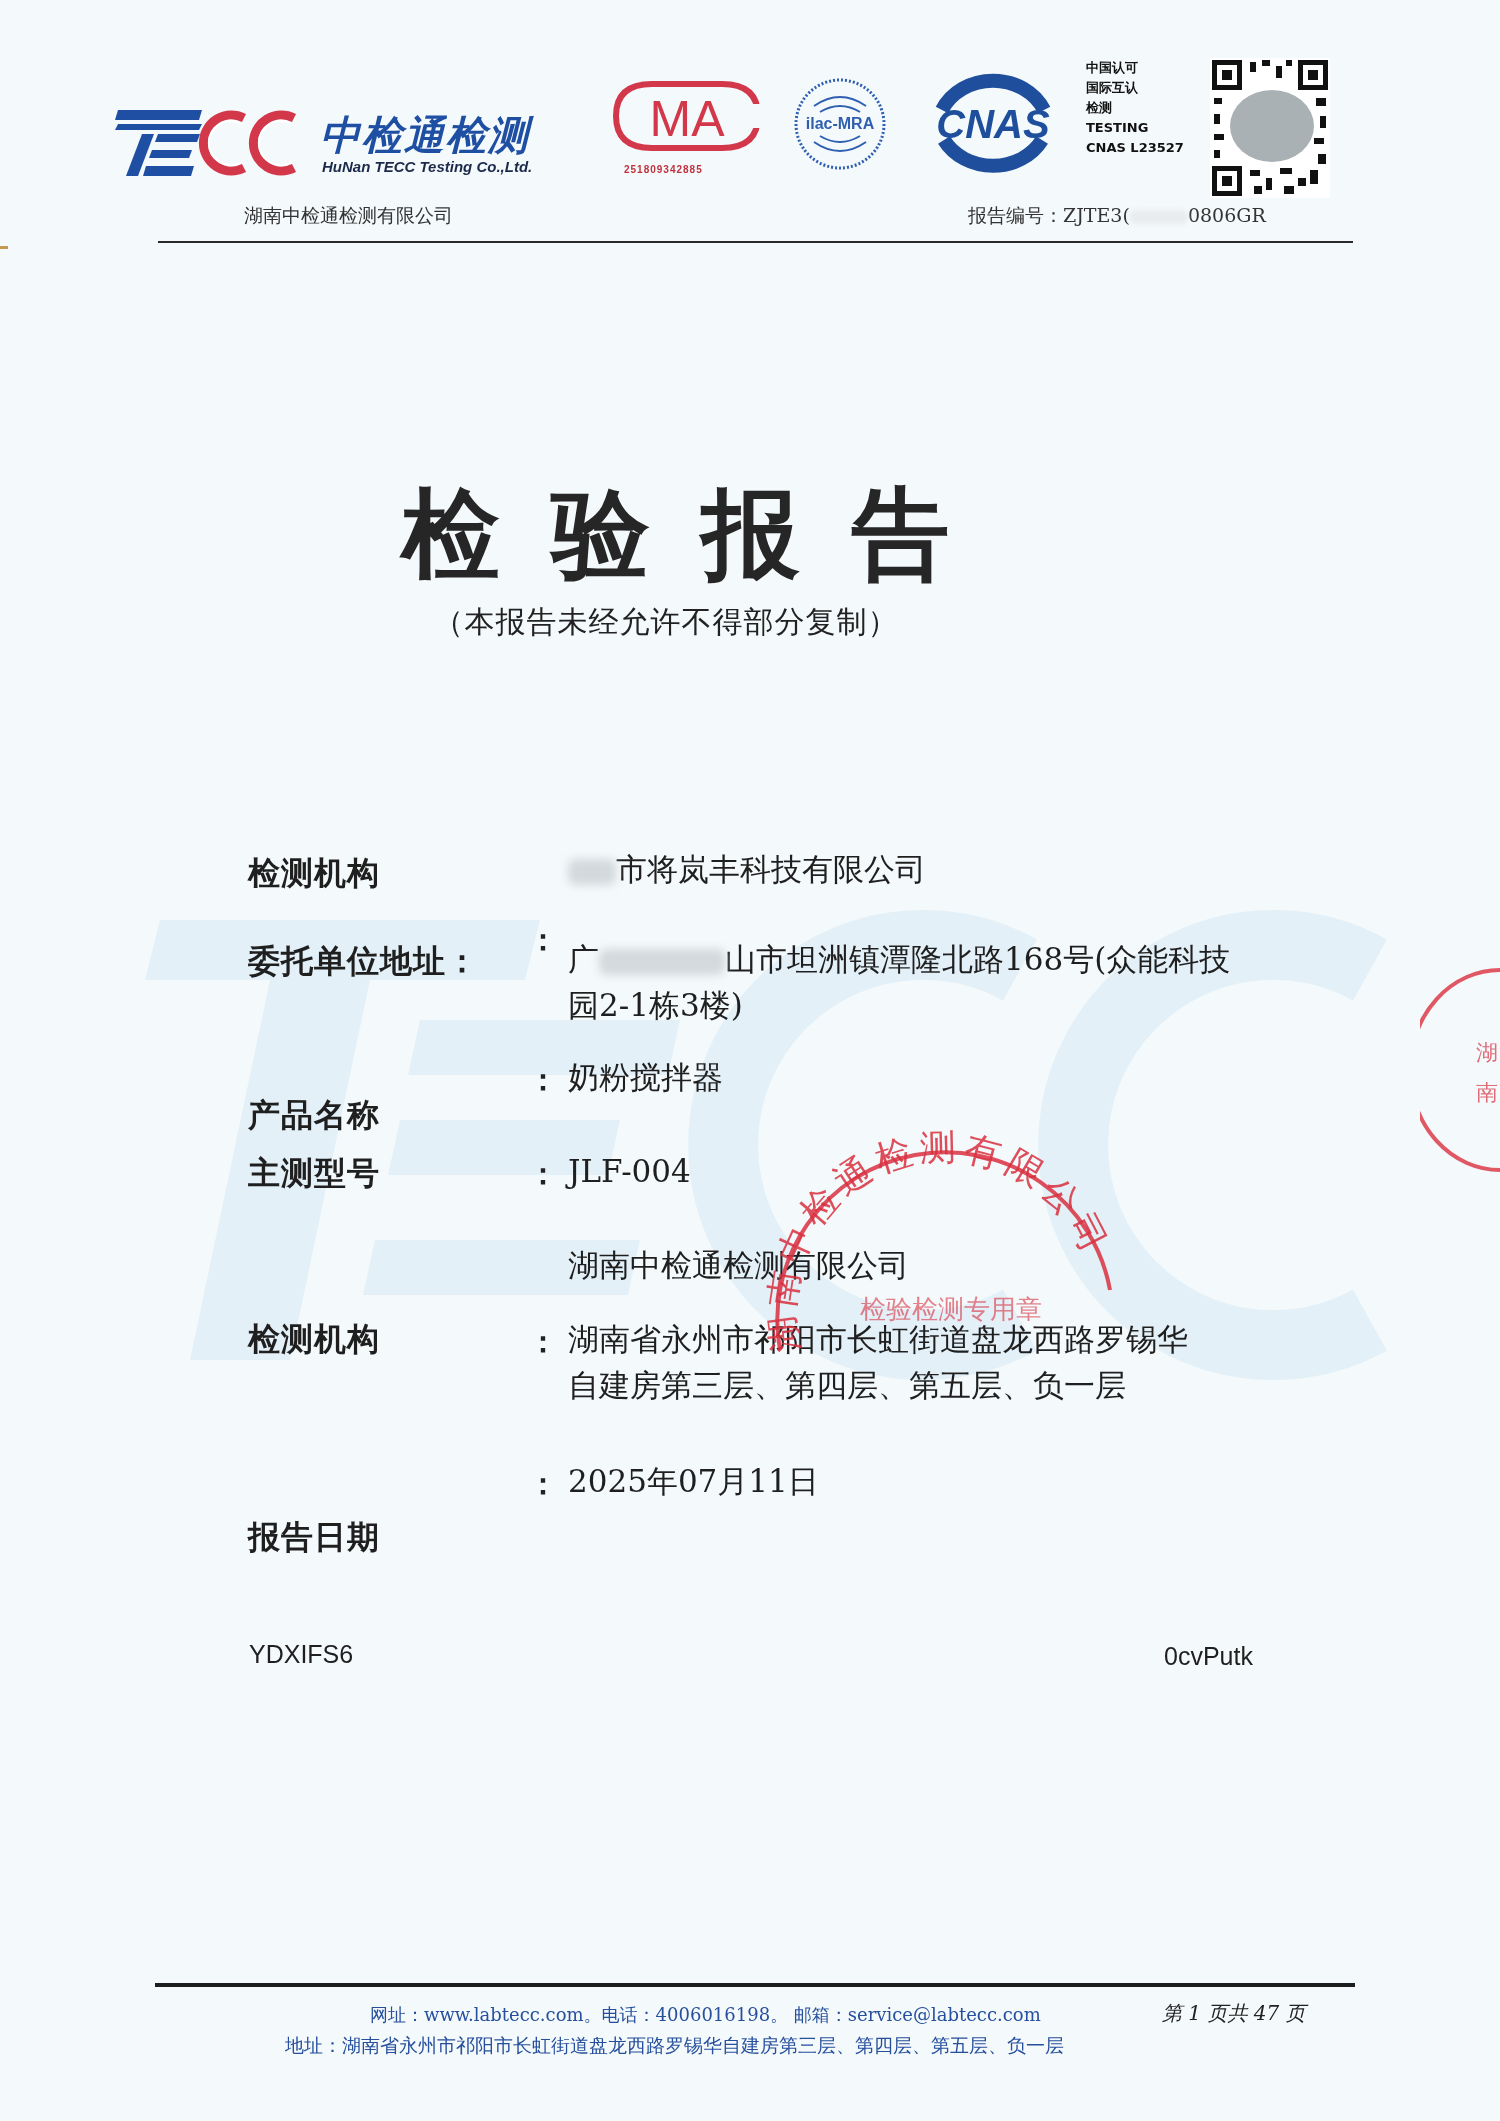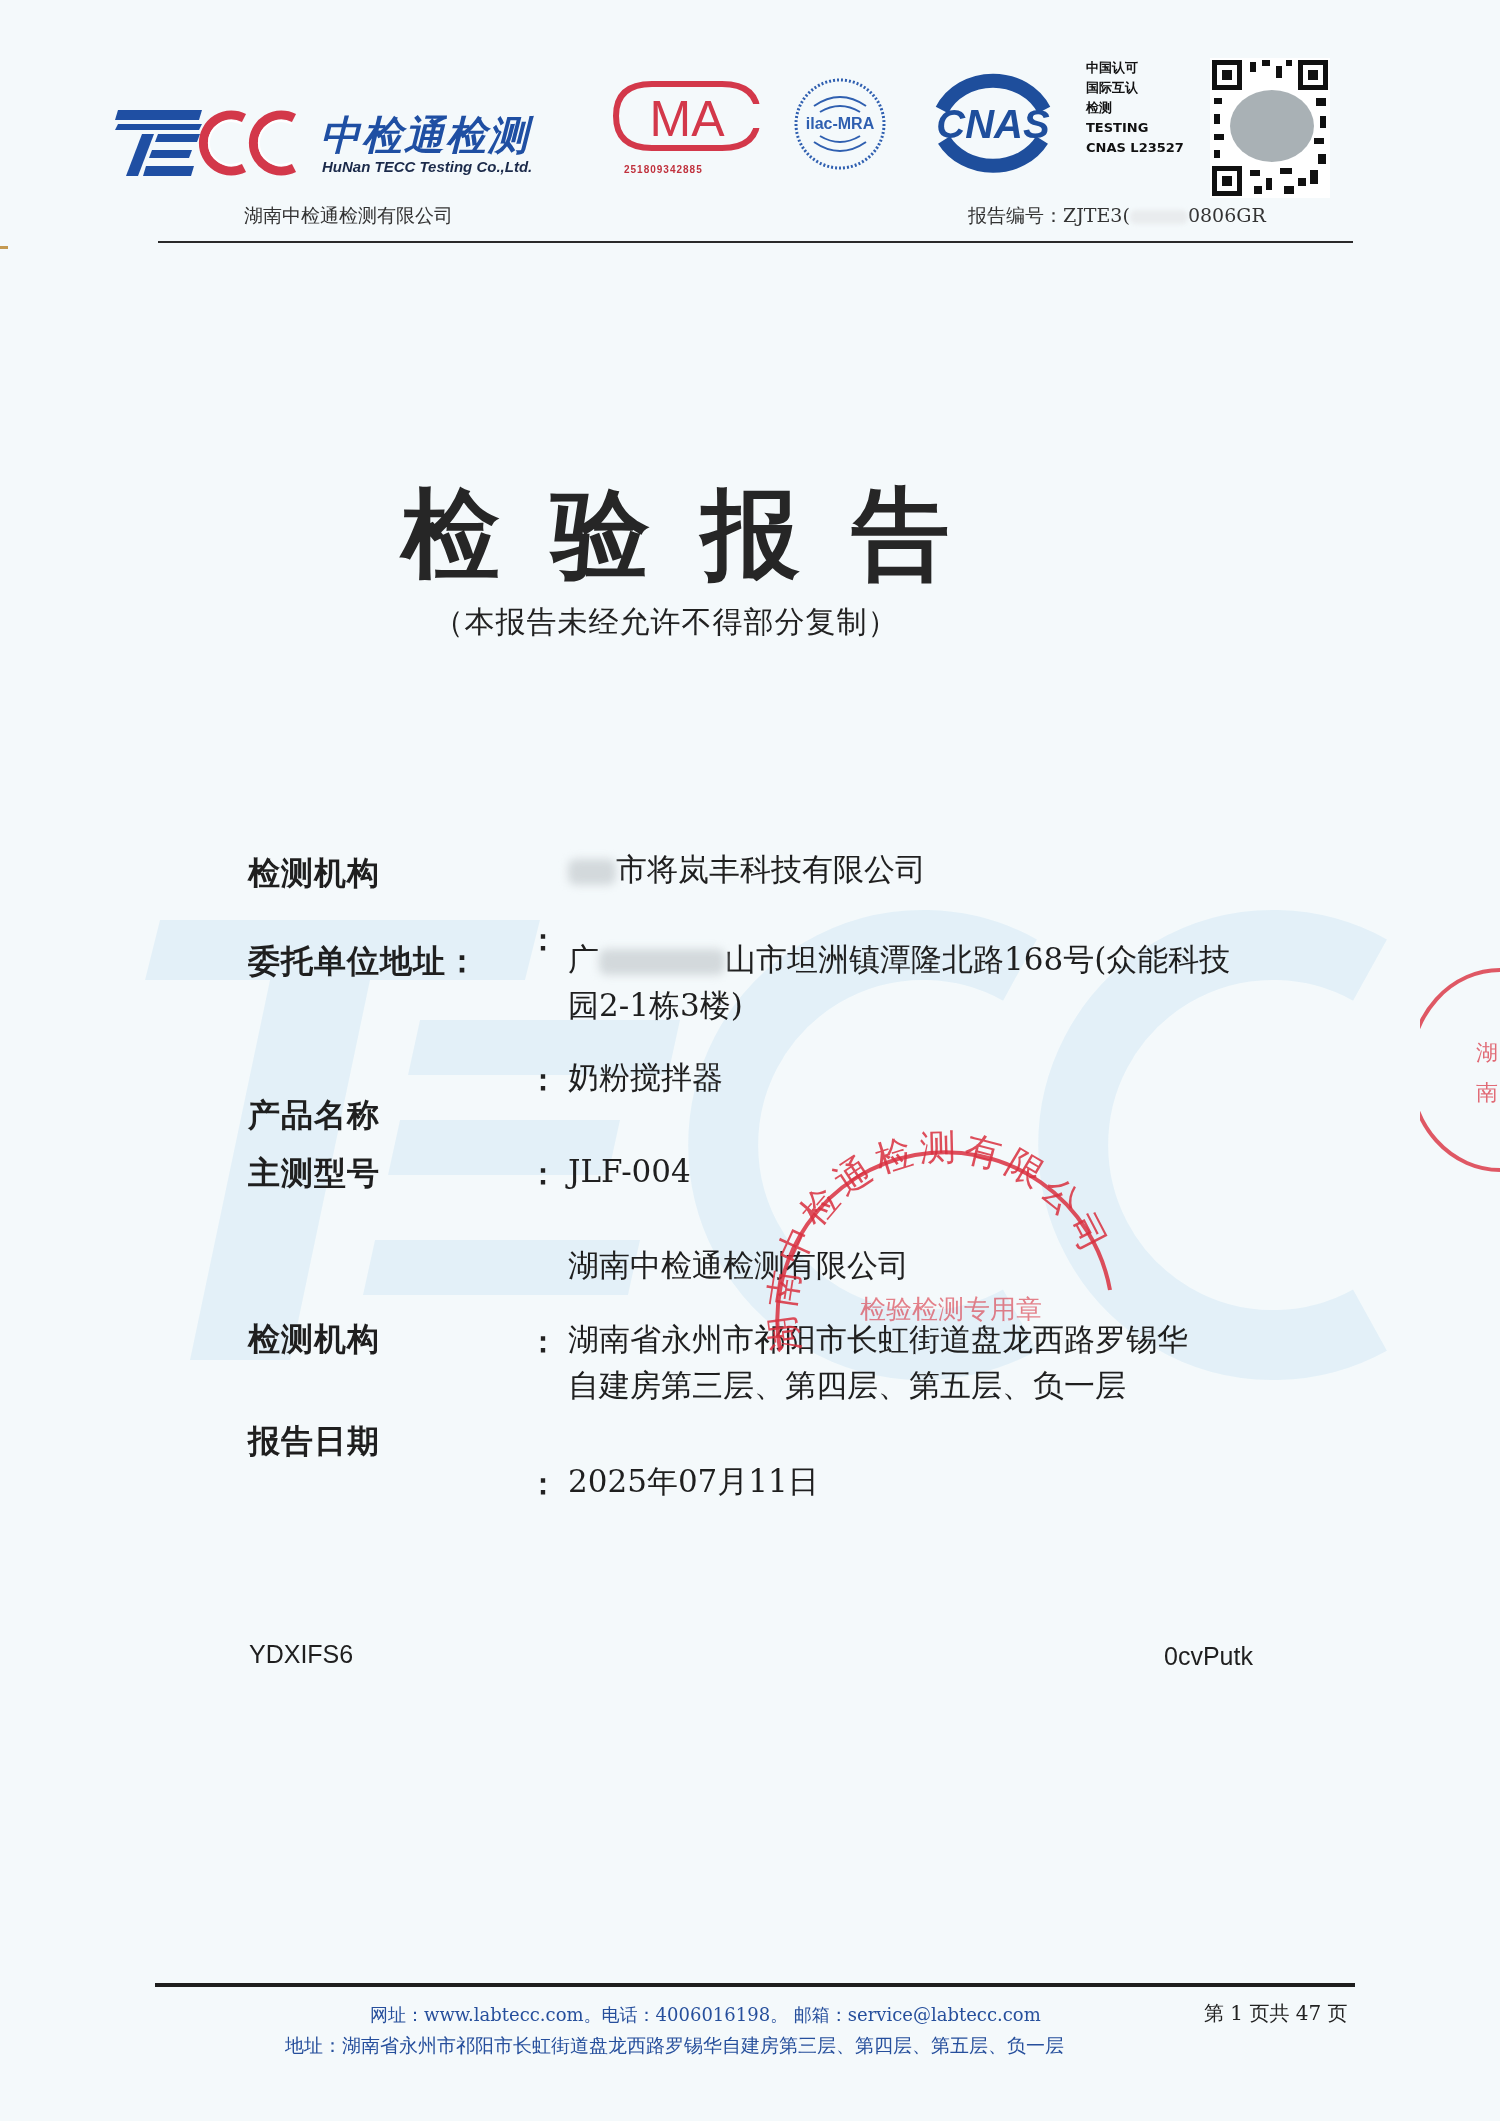--- a/index.html
+++ b/index.html
@@ -95,21 +95,21 @@
     font-size: 25px; color: #1f1f1f;
   }
 
   
   .hr-bottom { position: absolute; left: 155px; top: 1983px; width: 1200px; height: 4px; background: #1e1e1e; }
   .footer-line1 {
     position: absolute; left: 370px; top: 2003px; font-size: 18px; color: #264f9c;
     font-family: "DejaVu Serif", serif;
   }
   .footer-page {
-    position: absolute; left: 1204px; top: 2000px; font-size: 20px; color: #222;
+    position: absolute; left: 1162px; top: 2000px; font-size: 20px; color: #222; font-style: italic;
   }
   .footer-line2 {
     position: absolute; left: 285px; top: 2033px; font-size: 19px; color: #264f9c;
     font-family: "DejaVu Serif", serif;
   }
   .edge-mark { position: absolute; left: 0; top: 246px; width: 8px; height: 3px; background: #c49a52; }
 </style>
 </head>
 <body>
 
@@ -252,21 +252,21 @@
   <div class="field-value" style="top:1148px;">JLF-004</div>
 
   <div class="field-value" style="top:1242px;">湖南中检通检测有限公司</div>
   <div class="field-label" style="top:1318px;">检测机构</div>
   <div class="field-colon" style="top:1322px;">：</div>
   <div class="field-value" style="top:1316px;">
     <span>湖南省永州市祁阳市长虹街道盘龙西路罗锡华</span><br>
     <span>自建房第三层、第四层、第五层、负一层</span>
   </div>
 
-  <div class="field-label" style="top:1420px;">报告日期</div>
+  <div class="field-label" style="top:1516px;">报告日期</div>
   <div class="field-colon" style="top:1464px;">：</div>
   <div class="field-value" style="top:1458px;">2025年07月11日</div>
 
   <svg class="stamp" viewBox="0 0 360 240">
     <defs>
       <path id="sealArc" d="M 40 230 A 150 150 0 0 1 330 150"></path>
     </defs>
     <path d="M 20 230 A 165 165 0 0 1 350 170" fill="none" stroke="#d9303f" stroke-width="4" opacity="0.85"></path>
     <text font-family="DejaVu Sans, sans-serif" font-size="36" fill="#d9303f" opacity="0.85" letter-spacing="6">
       <textPath href="#sealArc">湖南中检通检测有限公司</textPath>

